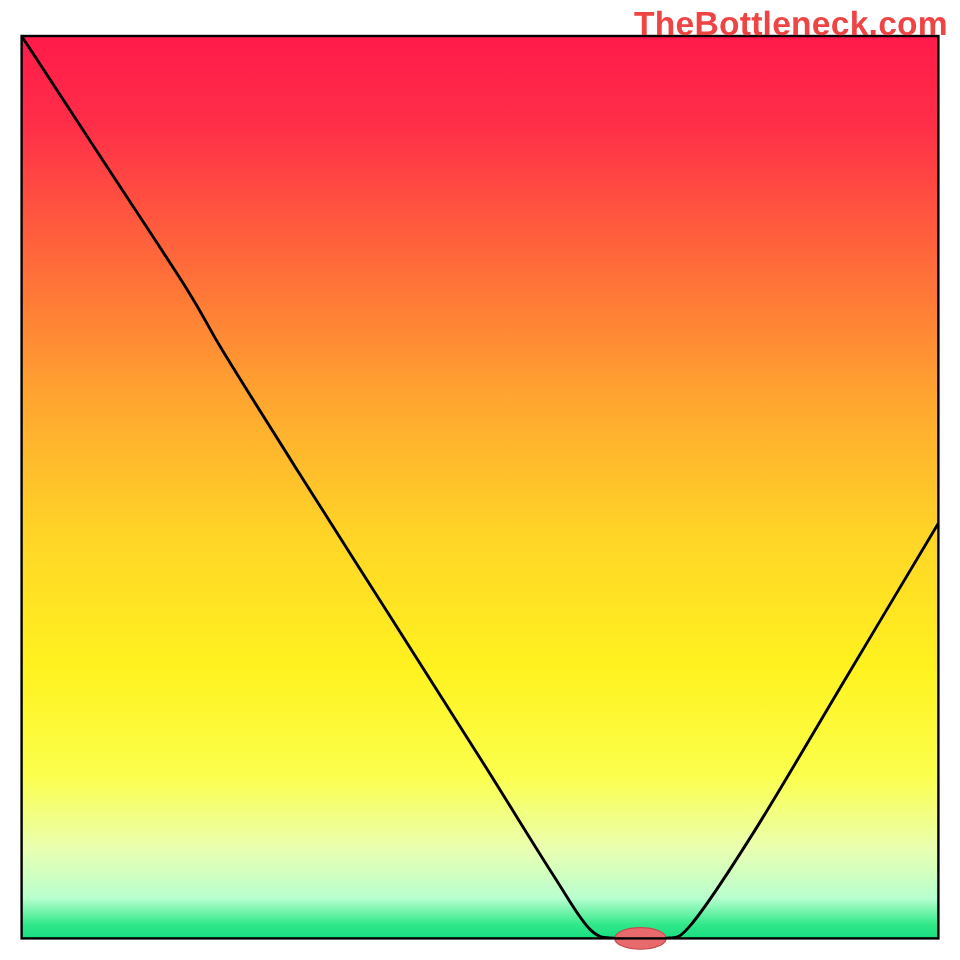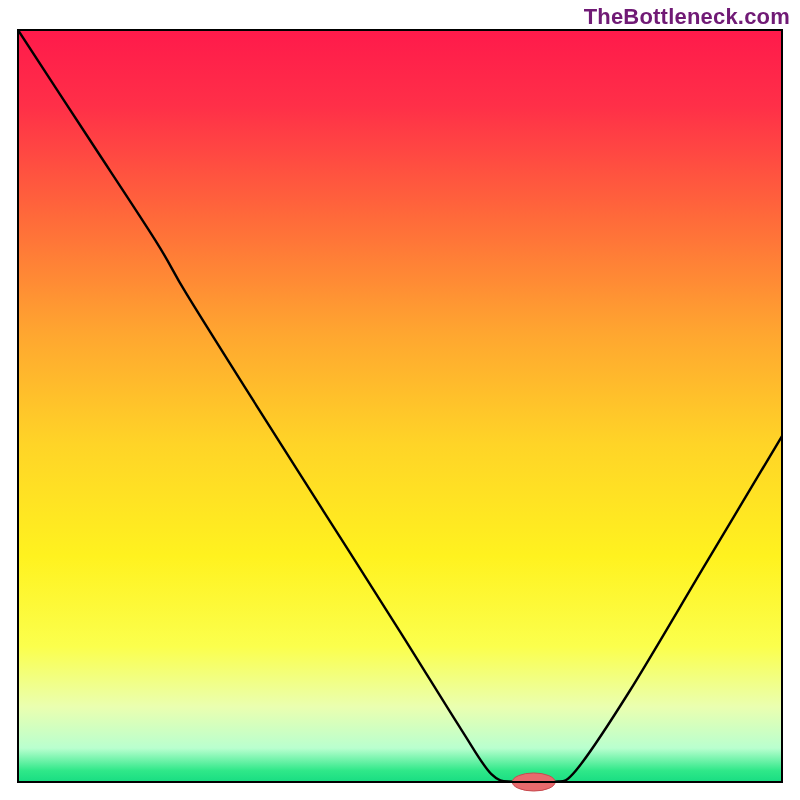--- a/index.html
+++ b/index.html
@@ -13,23 +13,23 @@
   }
   .chart-container {
     position: relative;
     width: 800px;
     height: 800px;
   }
   .watermark {
     position: absolute;
     top: 4px;
     right: 10px;
-    font-size: 22px;
+    font-size: 28px;
     font-weight: 600;
-    color: #701a75;
+    color: #ef4444;
     z-index: 10;
     letter-spacing: 0.2px;
   }
   svg {
     display: block;
   }
 </style>
 </head>
 <body>
 

